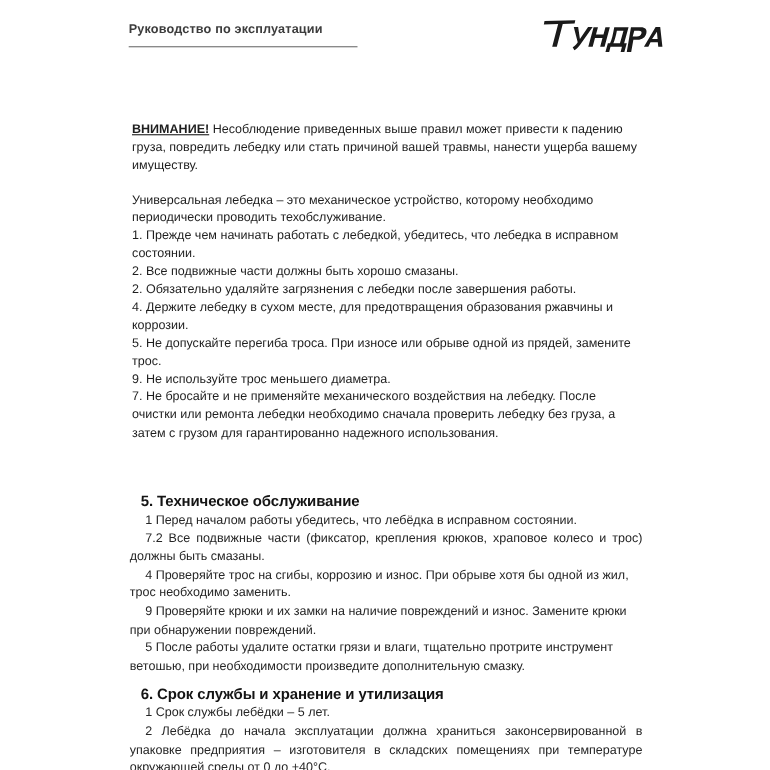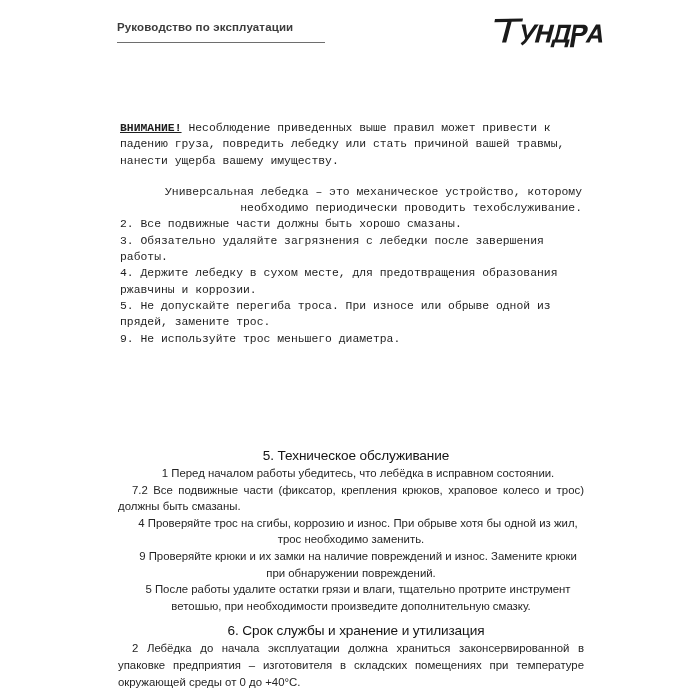--- a/index.html
+++ b/index.html
@@ -63,85 +63,83 @@
   .brand-logo svg {
     display: block;
     width: 120px;
     height: 34px;
   }
 
   
   .serif-block {
     position: absolute;
     left: 120px;
-    top: 120px;
+    top: 110px;
     width: 462px;
-    font-family: Liberation Mono, monospace;
+    font-family: Liberation Sans, sans-serif;
     font-size: 11.4px;
     line-height: 16.3px;
     color: #1e1e1e;
     text-align: left;
   }
   .serif-block p {
     margin: 0;
   }
   .warn-para {
     margin-bottom: 15px !important;
   }
   .warn-label {
     font-weight: bold;
     text-decoration: underline;
     text-underline-offset: 1px;
   }
   .rules-intro {
     margin: 0;
-    text-align: right;
   }
   .rule-line {
     margin: 0;
   }
 
   
   .sans-block {
     position: absolute;
     left: 118px;
     top: 448px;
     width: 466px;
     font-family: "Liberation Sans", "DejaVu Sans", sans-serif;
     color: #252525;
   }
   .section {
     margin: 0;
   }
   .section-heading {
     font-size: 13.6px;
-    font-weight: normal;
+    font-weight: bold;
     color: #141414;
     margin: 0 0 2px 0;
     padding-left: 10px;
     letter-spacing: -0.1px;
     white-space: nowrap;
-    text-align: center;
   }
   .section-6 .section-heading {
     padding-left: 10px;
   }
   .section-gap {
     height: 9px;
   }
   .item {
     font-size: 11.4px;
     line-height: 16.6px;
     margin: 0;
     text-indent: 14px;
     text-align: justify;
     text-justify: inter-word;
   }
   .item.no-justify {
-    text-align: center;
+    text-align: left;
   }
 </style>
 </head>
 <body>
 
 <div class="page">
 
   <div class="header">
     <div class="header-title">Руководство по эксплуатации</div>
     <div class="header-rule"></div>
@@ -169,41 +167,44 @@
 
   <div class="serif-block">
 
     <p class="warn-para">
       <span class="warn-label">ВНИМАНИЕ!</span>
       <span>Несоблюдение приведенных выше правил может привести к падению груза, повредить лебедку или стать причиной вашей травмы, нанести ущерба вашему имуществу.</span>
     </p>
 
     <p class="rules-intro">Универсальная лебедка – это механическое устройство, которому необходимо периодически проводить техобслуживание.</p>
 
+    <p class="rule-line">1. Прежде чем начинать работать с лебедкой, убедитесь, что лебедка в исправном состоянии.</p>
     <p class="rule-line">2. Все подвижные части должны быть хорошо смазаны.</p>
-    <p class="rule-line">3. Обязательно удаляйте загрязнения с лебедки после завершения работы.</p>
+    <p class="rule-line">2. Обязательно удаляйте загрязнения с лебедки после завершения работы.</p>
     <p class="rule-line">4. Держите лебедку в сухом месте, для предотвращения образования ржавчины и коррозии.</p>
     <p class="rule-line">5. Не допускайте перегиба троса. При износе или обрыве одной из прядей, замените трос.</p>
     <p class="rule-line">9. Не используйте трос меньшего диаметра.</p>
+    <p class="rule-line">7. Не бросайте и не применяйте механического воздействия на лебедку. После очистки или ремонта лебедки необходимо сначала проверить лебедку без груза, а затем с грузом для гарантированно надежного использования.</p>
   </div>
 
   <div class="sans-block">
 
     <div class="section section-5">
       <div class="section-heading">5. Техническое обслуживание</div>
       <p class="item no-justify">1 Перед началом работы убедитесь, что лебёдка в исправном состоянии.</p>
       <p class="item">7.2 Все подвижные части (фиксатор, крепления крюков, храповое колесо и трос) должны быть смазаны.</p>
       <p class="item no-justify">4 Проверяйте трос на сгибы, коррозию и износ. При обрыве хотя бы одной из жил, трос необходимо заменить.</p>
       <p class="item no-justify">9 Проверяйте крюки и их замки на наличие повреждений и износ. Замените крюки при обнаружении повреждений.</p>
       <p class="item no-justify">5 После работы удалите остатки грязи и влаги, тщательно протрите инструмент ветошью, при необходимости произведите дополнительную смазку.</p>
     </div>
 
     <div class="section-gap"></div>
 
     <div class="section section-6">
       <div class="section-heading">6. Срок службы и хранение и утилизация</div>
+      <p class="item no-justify">1 Срок службы лебёдки – 5 лет.</p>
       <p class="item">2 Лебёдка до начала эксплуатации должна храниться законсервированной в упаковке предприятия – изготовителя в складских помещениях при температуре окружающей среды от 0 до +40°С.</p>
 
     </div>
 
   </div>
 
 </div>
 
 </body></html>

